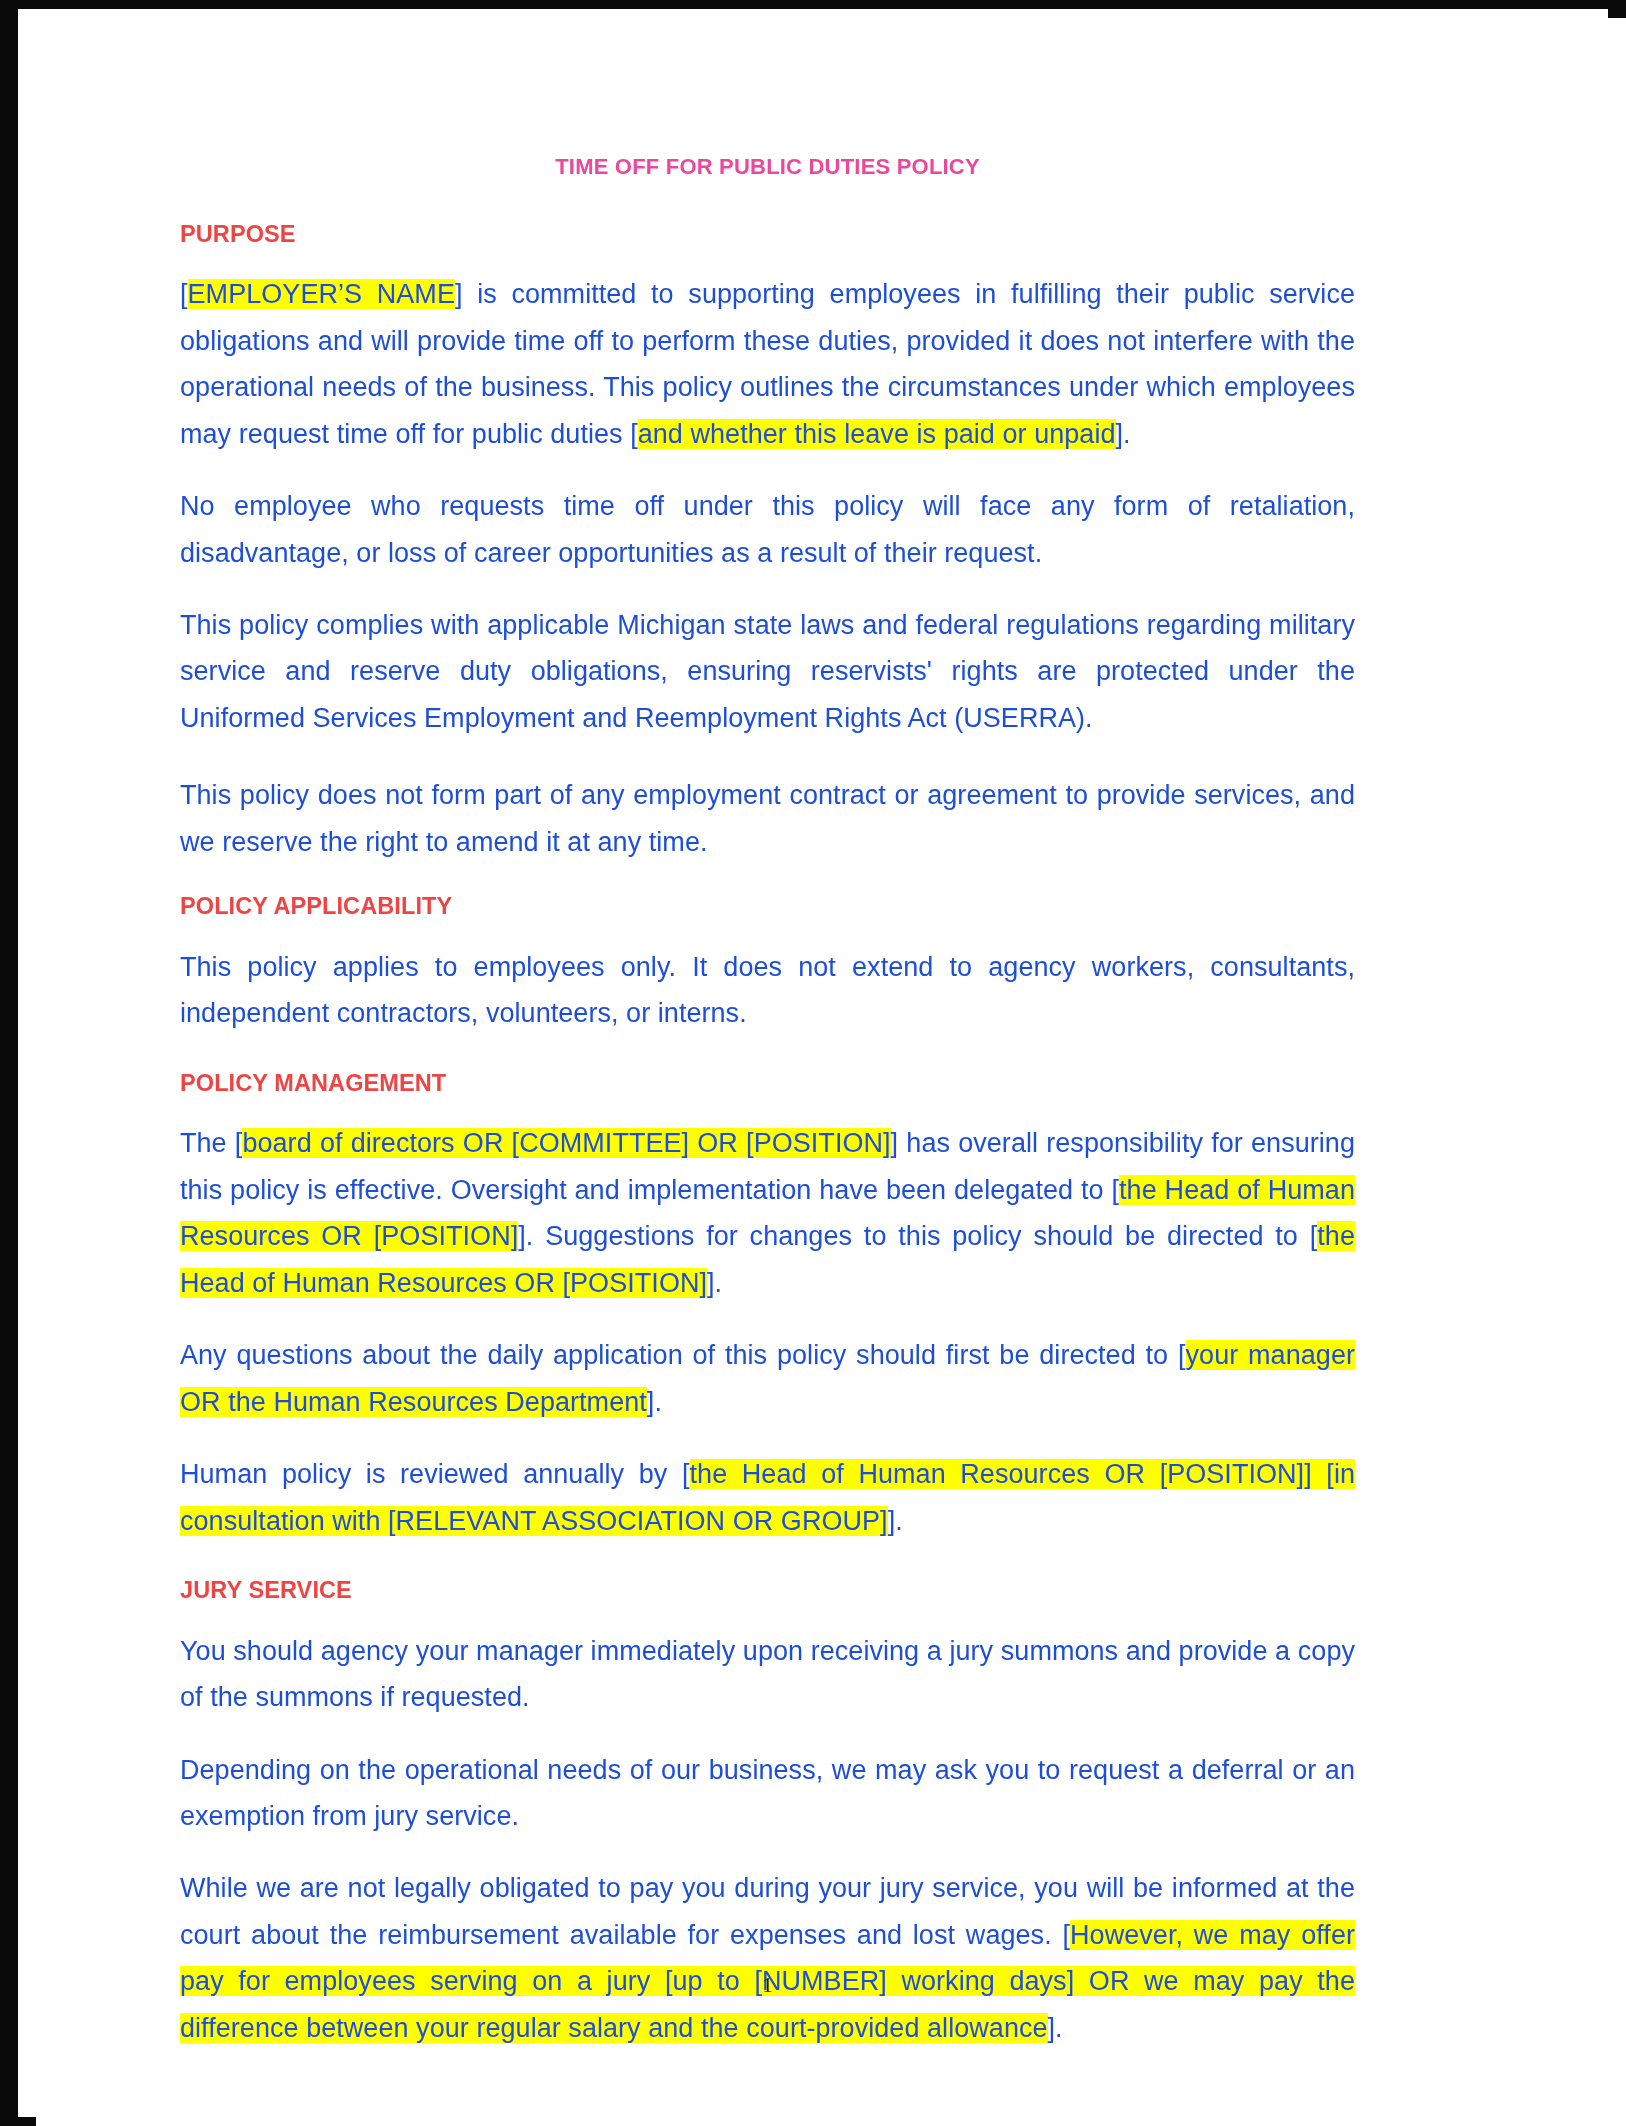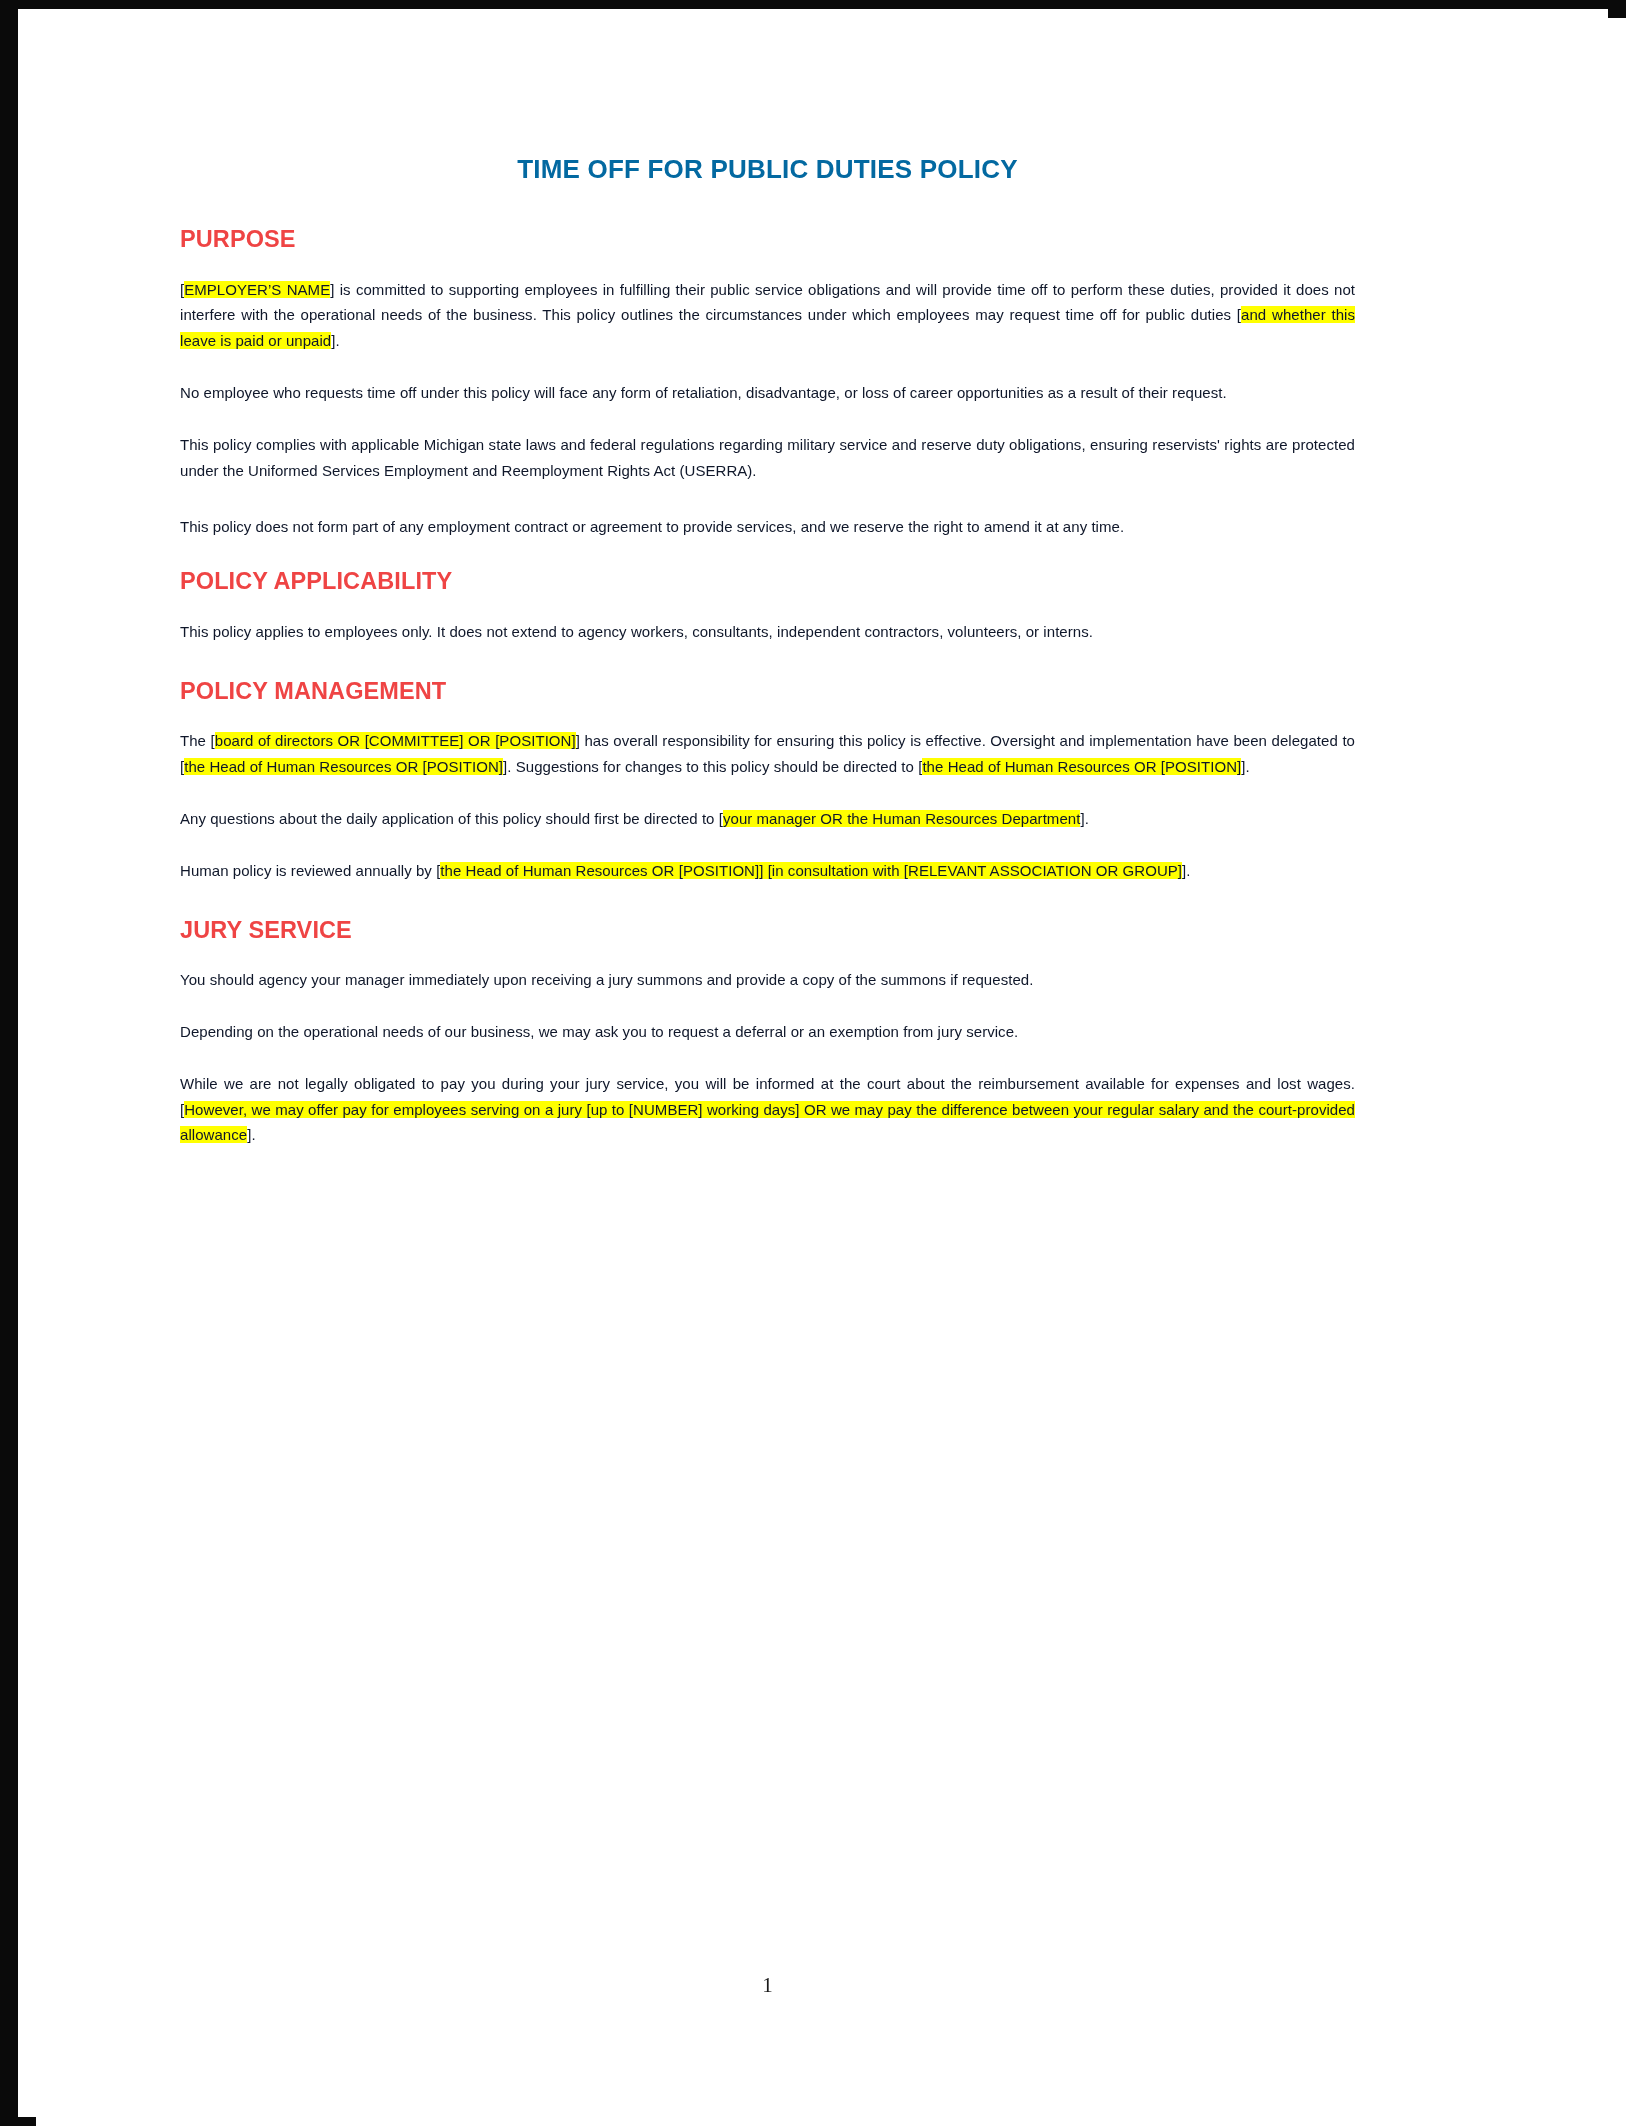--- a/index.html
+++ b/index.html
@@ -37,38 +37,38 @@
   }
   .content {
     position: absolute;
     left: 144px;
     top: 135px;
     width: 1175px;
   }
   .doc-title {
     text-align: center;
     font-weight: bold;
-    font-size: 26px;
+    font-size: 22px;
     letter-spacing: 0.2px;
-    color: #0369a1;
+    color: #ec4899;
     margin: 0 0 37px 0;
     line-height: 1.3;
   }
   h2.section-heading {
     font-weight: bold;
     font-size: 23.5px;
     color: #ef4444;
     margin: 0 0 21px 0;
     padding: 0;
     line-height: 1.35;
     letter-spacing: 0.1px;
   }
   p.para {
-    font-size: 15px;
-    color: #0f172a;
+    font-size: 27px;
+    color: #1d4ed8;
     margin: 0 0 26px 0;
     line-height: 1.72;
     text-align: justify;
     text-justify: inter-word;
     letter-spacing: 0.05px;
   }
   p.para.last-in-section {
     margin-bottom: 31px;
   }
   .hl {

